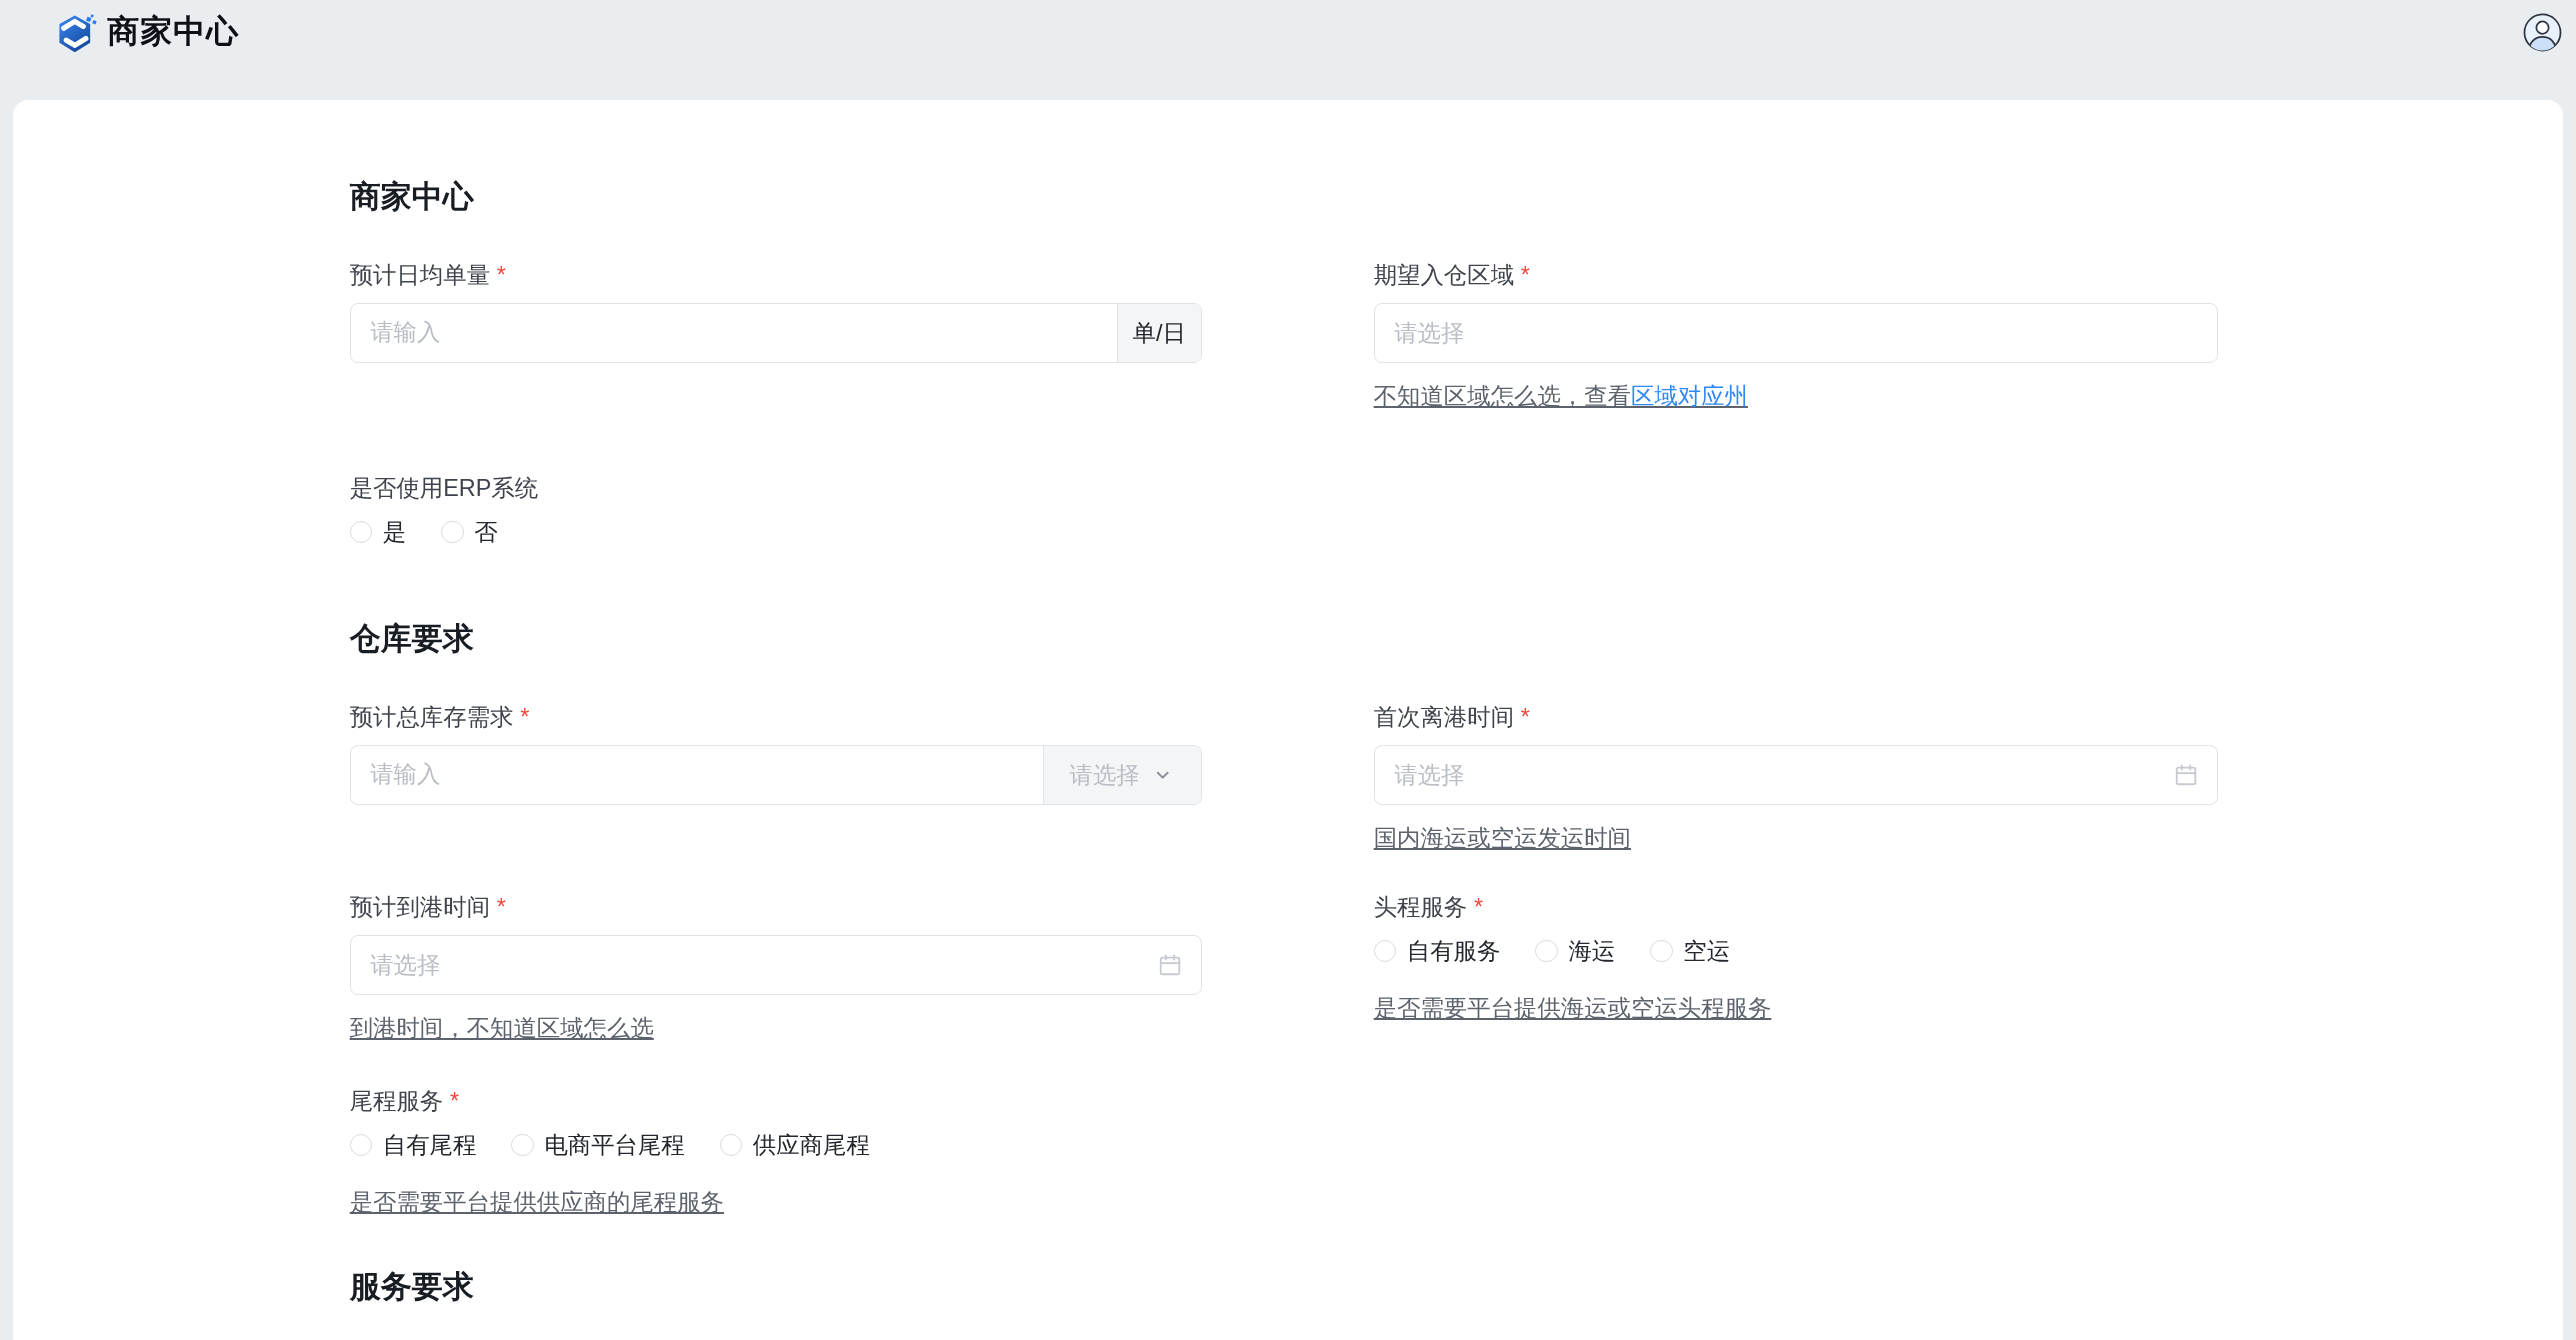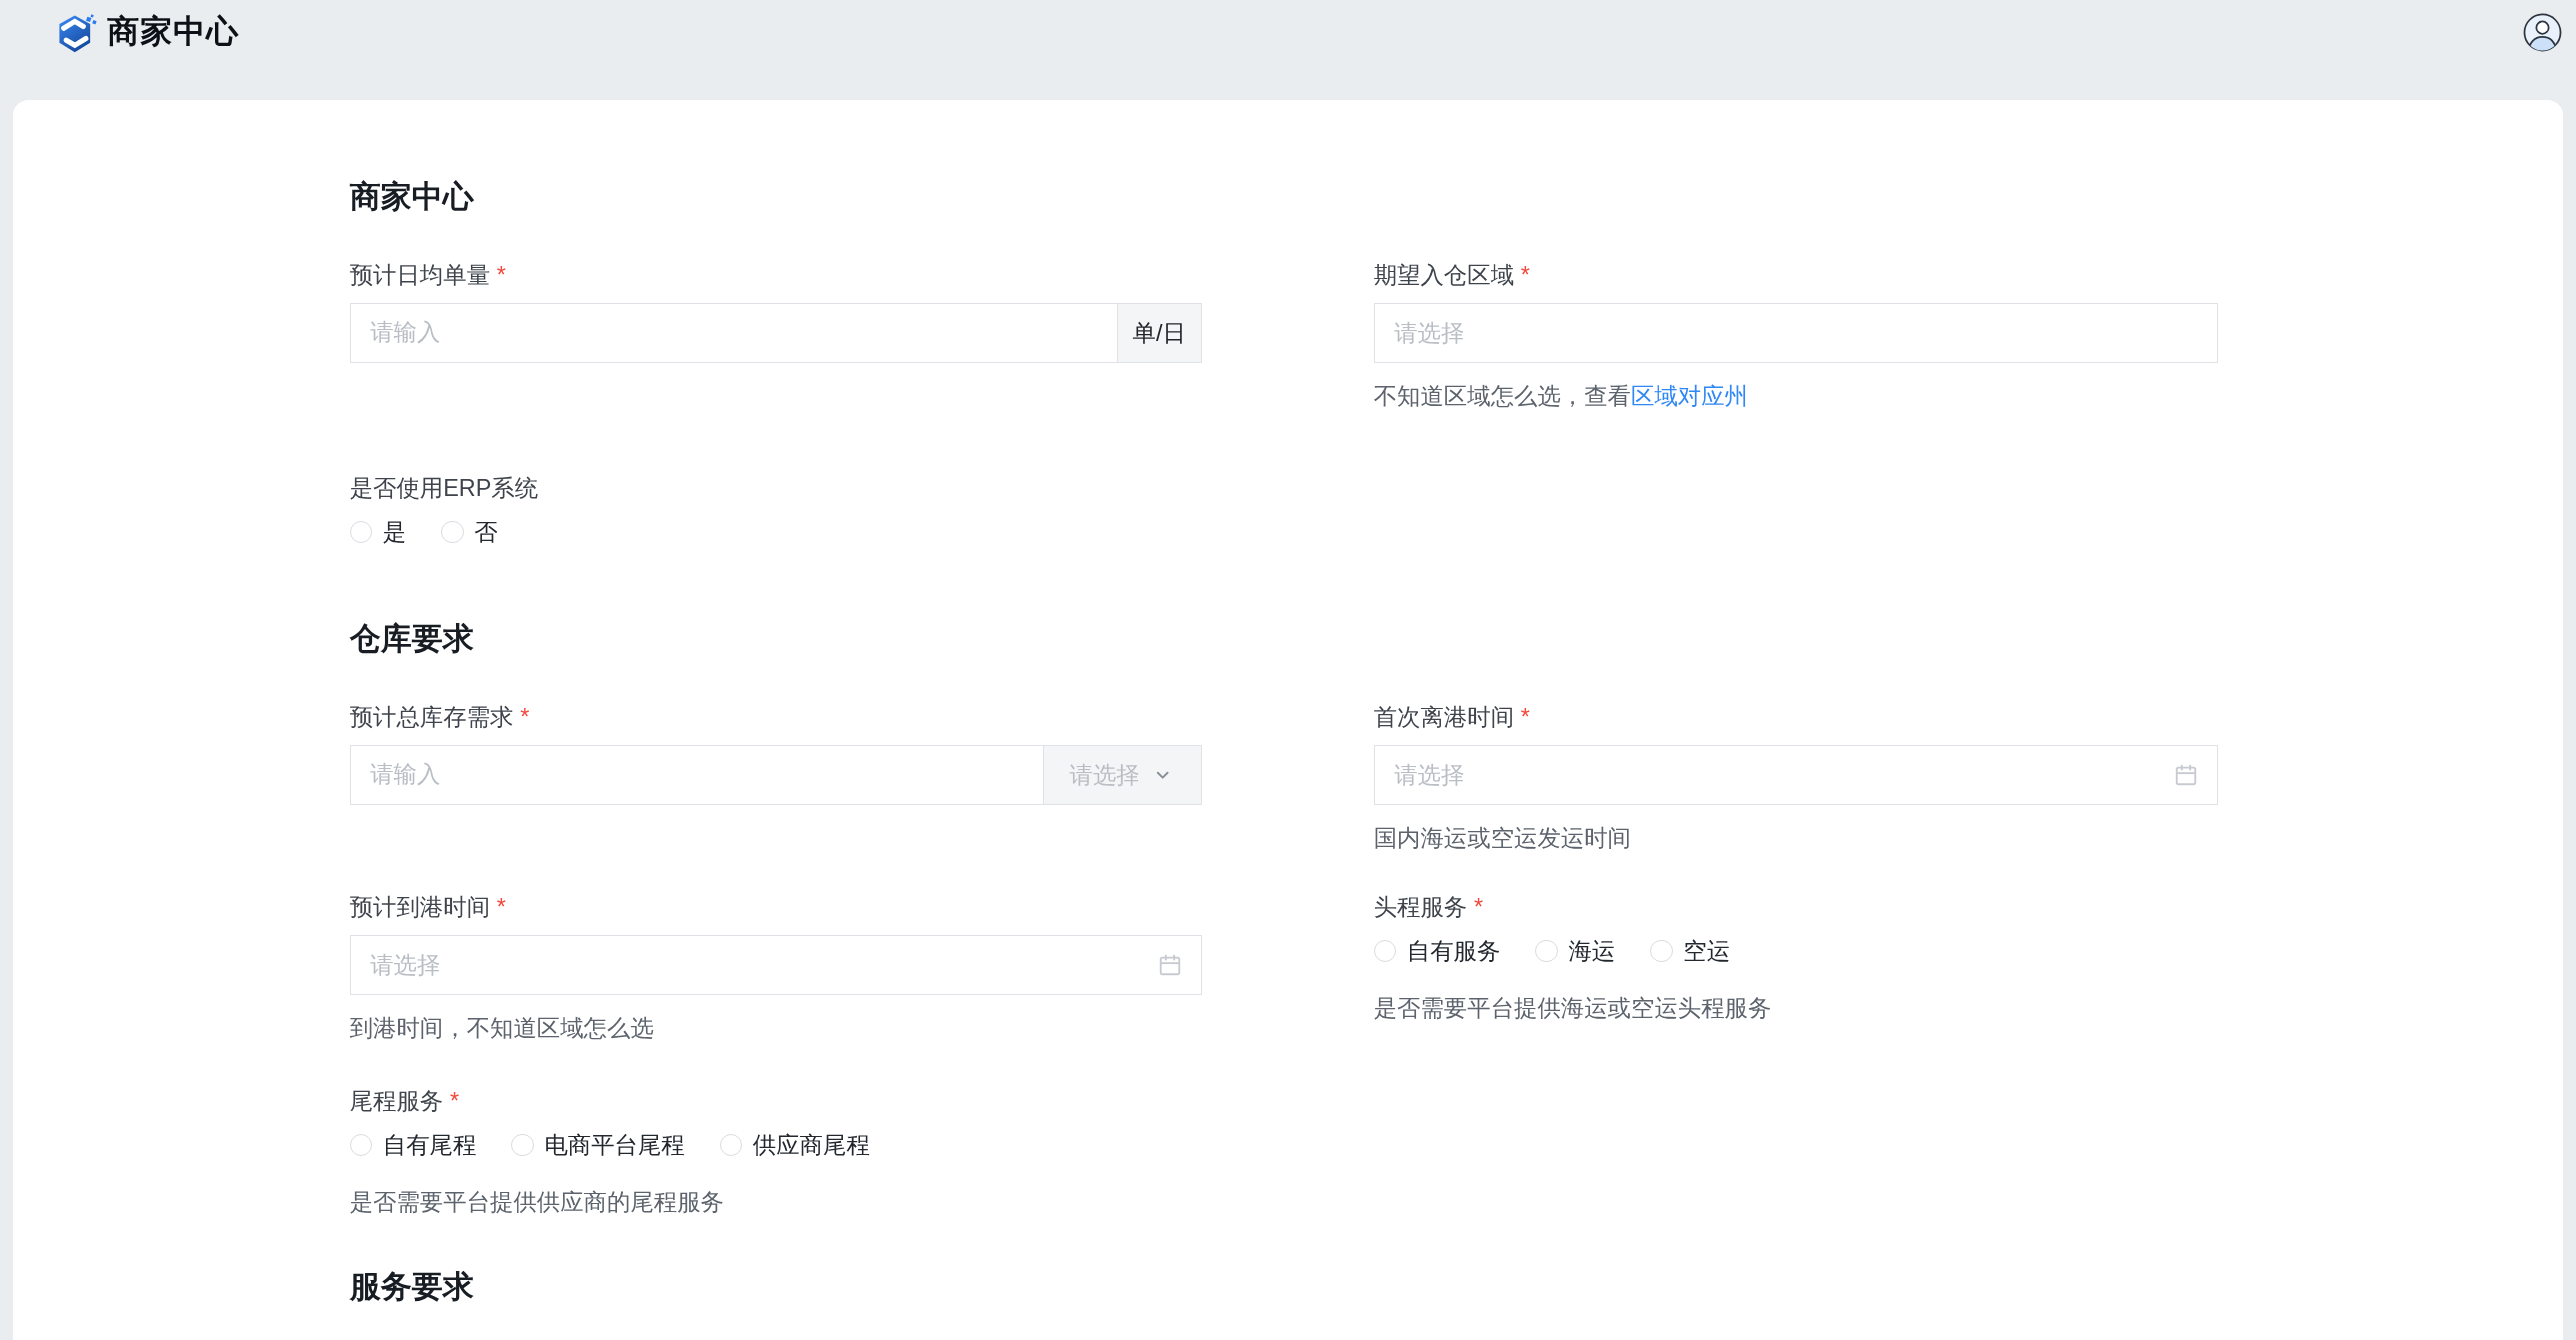--- a/index.html
+++ b/index.html
@@ -22,37 +22,37 @@
   .section-gap-top-2 { margin-top:47px; }
 
   .form-row { display:grid; grid-template-columns:852px 844px; column-gap:172px; align-items:start; }
   .mb-row1 { margin-bottom:60px; }
   .mb-row3 { margin-bottom:37px; }
   .mb-row4 { margin-bottom:41px; }
 
   .field-label { font-size:23.4px; line-height:32px; color:#3f444c; margin-bottom:11.7px; }
   .req { color:#f5483d; margin-left:6.8px; }
 
-  .control { height:60px; border:1px solid #dfe2e6; border-radius:0; background:#fff; }
+  .control { height:60px; border:1px solid #dfe2e6; border-radius:8px; background:#fff; }
 
   .input-group { display:flex; width:852px; overflow:hidden; }
   .input-group input { flex:1; min-width:0; border:none; outline:none; background:transparent;
       padding:0 19.5px; font-size:23.4px; color:#1f2329; font-family:inherit; }
   input::placeholder { color:#b9bdc4; opacity:1; }
   .addon { display:flex; align-items:center; justify-content:center;
       background:#f4f5f7; border-left:1px solid #dfe2e6; font-size:23.4px; }
   .addon-unit { width:84px; color:#20242b; }
   .addon-select { width:158px; color:#b9bdc4; gap:11.7px; cursor:pointer; }
 
   .fake-select { display:flex; align-items:center; justify-content:space-between;
       padding:0 17.5px 0 19.5px; cursor:pointer; }
   .w-left { width:852px; } .w-right { width:844px; }
   .placeholder { font-size:23.4px; color:#b9bdc4; }
 
-  .hint { font-size:23.4px; line-height:32px; color:#5c636c; margin-top:17.5px; }
+  .hint { font-size:23.4px; line-height:32px; color:#5c636c; margin-top:17.5px;text-decoration:underline; }
   .hint-radio { margin-top:25px; }
   .hint a { color:#2f88f5; text-decoration:none; cursor:pointer; }
 
   .radio-group { display:flex; align-items:center; margin-top:5.8px; }
   .radio { display:flex; align-items:center; margin-right:35px; cursor:pointer; }
   .radio-circle { width:22.4px; height:22.4px; border-radius:50%; border:1.9px solid #d9dce1;
       background:#fff; margin-right:10.7px; flex:0 0 auto; }
   .radio-text { font-size:23.4px; line-height:32px; color:#23272e; }
 
   .icon-cal { width:26px; height:26px; flex:0 0 auto; }

